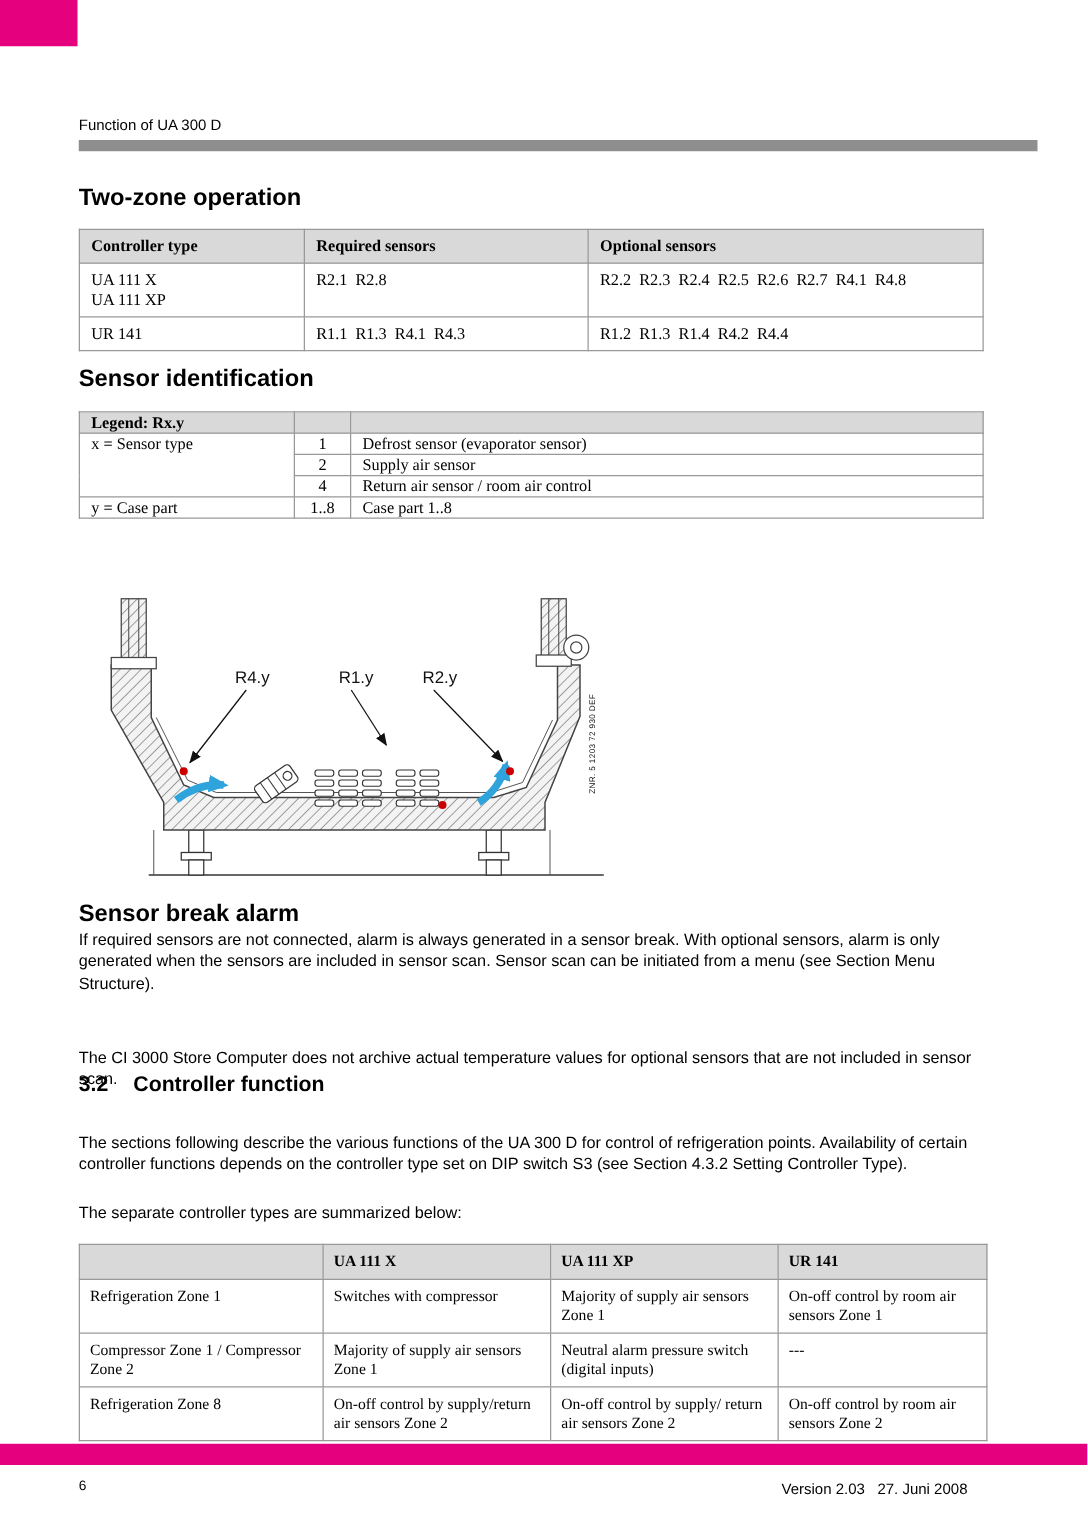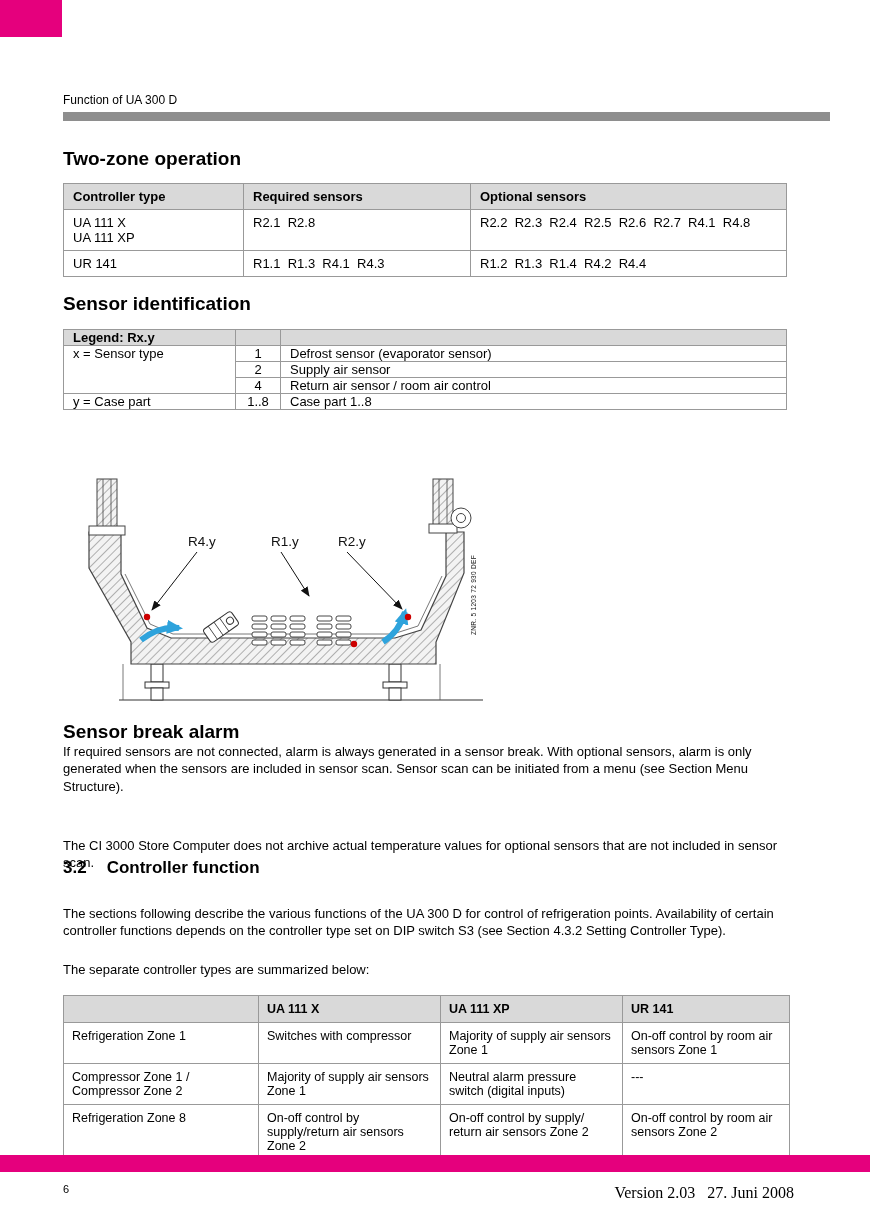--- a/index.html
+++ b/index.html
@@ -32,33 +32,33 @@
 
   .para { left: 63px; width: 728px; line-height: 1.33; }
   #p-sb1 { top: 743px; }
   #p-sb2 { top: 797px; margin-top: 40px; }
   #h-section { left: 63px; top: 858px; font-size: 17px; font-weight: bold; }
   #h-section .num { display: inline-block; margin-right: 20px; }
   #p-cf1 { top: 905px; }
   #p-cf2 { top: 961px; }
   #t-controller { left: 63px; top: 995px; }
 
-  table { border-collapse: collapse; table-layout: fixed; }
+  table { border-collapse: collapse; table-layout: fixed; font-family: Liberation Serif, serif; }
   td {
     border: 1px solid #999; padding: 5px 9px; vertical-align: top;
     white-space: pre-wrap; font-size: 13px; text-align: left;
   }
   td.th { background: var(--table-header-bg); font-weight: bold; }
   #t-sensor-id td { padding: 0 9px; }
   #t-sensor-id td.num { text-align: center; padding-left: 3px; padding-right: 3px; }
   #t-controller td { font-size: 12.5px; white-space: normal; padding: 6px 8px; }
 
   .footer-bar { left: 0; top: 1155px; width: 870px; height: 17px; background: var(--accent); }
   .footer-page { left: 63px; top: 1183px; font-size: 11px; }
-  .footer-version { top: 1184px; right: 76px; font-size: 16px; white-space: pre; font-family: Liberation Serif, serif; }
+  .footer-version { top: 1184px; right: 96px; font-size: 12px; white-space: pre; }
 
   svg { font-family: "Liberation Sans", "DejaVu Sans", sans-serif; }
   svg text { fill: #111; }
 </style>
 </head>
 <body>
 
 <div class="abs brand-block"></div>
 <div class="abs page-header">Function of UA 300 D</div>
 <div class="abs header-rule"></div>

